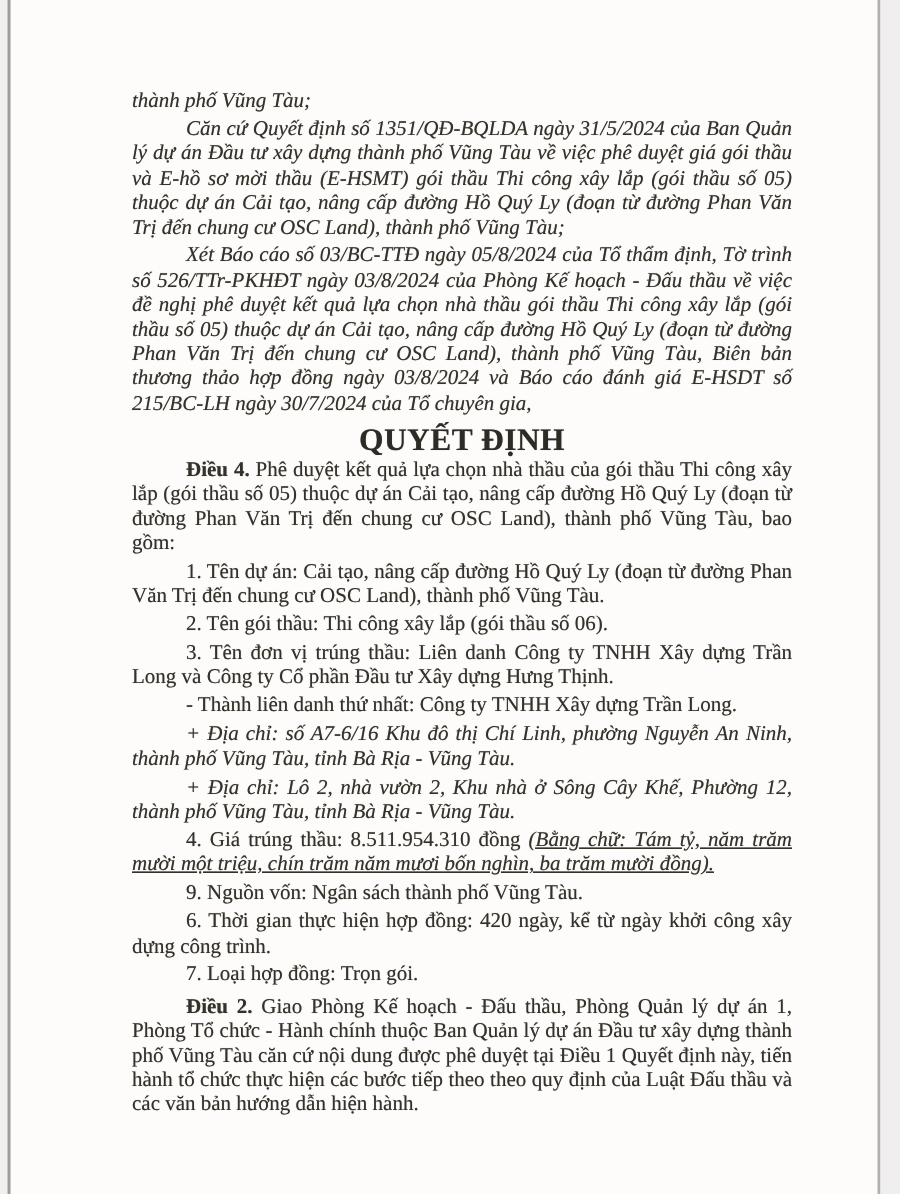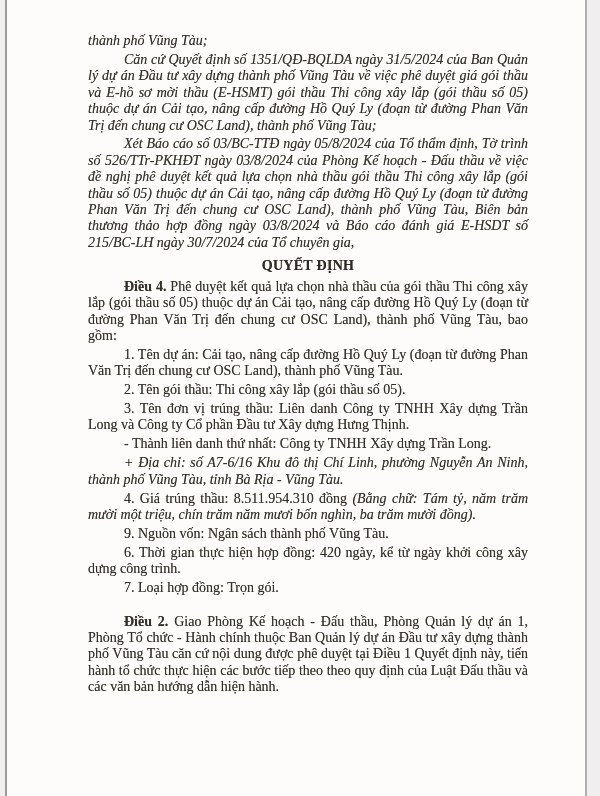--- a/index.html
+++ b/index.html
@@ -41,54 +41,55 @@
   .edge-right-band {
     position: absolute;
     left: 587px; top: 0;
     width: 13px; height: 796px;
     background: #f0eeef;
   }
   
   .doc-content {
     position: absolute;
     left: 88px;
-    top: 33px;
+    top: 60px;
     width: 440px;
     font-size: 14px;
     line-height: 16.4px;
     color: #34302a;
     text-align: justify;
     text-shadow: 0 0 0.5px rgba(52,48,42,0.55);
   }
   .doc-content p {
     margin: 0 0 2.5px 0;
     text-indent: 36px;
   }
   .doc-content p.no-indent {
     text-indent: 0;
   }
   .doc-content p.italic {
     font-style: italic;
   }
   .doc-content p.gap-above {
-    margin-top: 17px;
+    margin-top: 5px;
   }
   .decision-heading {
     margin: 7px 0 4px 0;
     text-align: center;
-    font-size: 14px;
+    font-size: 21px;
     font-weight: bold;
     letter-spacing: 0.3px;
     color: #2e2a25;
   }
   .lead-bold {
     font-weight: bold;
   }
   .note-italic {
     font-style: italic;
+    text-decoration: underline;
   }
 </style>
 </head>
 <body>
 
 <div class="scan-page">
 
   <div class="edge-left-band"></div>
   <div class="edge-left-line"></div>
   <div class="edge-right-line"></div>
@@ -101,29 +102,30 @@
     <p class="italic">Căn cứ Quyết định số 1351/QĐ-BQLDA ngày 31/5/2024 của Ban Quản lý dự án Đầu tư xây dựng thành phố Vũng Tàu về việc phê duyệt giá gói thầu và E-hồ sơ mời thầu (E-HSMT) gói thầu Thi công xây lắp (gói thầu số 05) thuộc dự án Cải tạo, nâng cấp đường Hồ Quý Ly (đoạn từ đường Phan Văn Trị đến chung cư OSC Land), thành phố Vũng Tàu;</p>
 
     <p class="italic">Xét Báo cáo số 03/BC-TTĐ ngày 05/8/2024 của Tổ thẩm định, Tờ trình số 526/TTr-PKHĐT ngày 03/8/2024 của Phòng Kế hoạch - Đấu thầu về việc đề nghị phê duyệt kết quả lựa chọn nhà thầu gói thầu Thi công xây lắp (gói thầu số 05) thuộc dự án Cải tạo, nâng cấp đường Hồ Quý Ly (đoạn từ đường Phan Văn Trị đến chung cư OSC Land), thành phố Vũng Tàu, Biên bản thương thảo hợp đồng ngày 03/8/2024 và Báo cáo đánh giá E-HSDT số 215/BC-LH ngày 30/7/2024 của Tổ chuyên gia,</p>
 
     <div class="decision-heading">QUYẾT ĐỊNH</div>
 
     <p><span class="lead-bold">Điều 4.</span><span> Phê duyệt kết quả lựa chọn nhà thầu của gói thầu Thi công xây lắp (gói thầu số 05) thuộc dự án Cải tạo, nâng cấp đường Hồ Quý Ly (đoạn từ đường Phan Văn Trị đến chung cư OSC Land), thành phố Vũng Tàu, bao gồm:</span></p>
 
     <p>1. Tên dự án: Cải tạo, nâng cấp đường Hồ Quý Ly (đoạn từ đường Phan Văn Trị đến chung cư OSC Land), thành phố Vũng Tàu.</p>
 
-    <p>2. Tên gói thầu: Thi công xây lắp (gói thầu số 05).</p>
+    <p>2. Tên gói thầu: Thi công xây lắp (gói thầu số 06).</p>
 
     <p>3. Tên đơn vị trúng thầu: Liên danh Công ty TNHH Xây dựng Trần Long và Công ty Cổ phần Đầu tư Xây dựng Hưng Thịnh.</p>
 
     <p>- Thành liên danh thứ nhất: Công ty TNHH Xây dựng Trần Long.</p>
 
     <p class="italic">+ Địa chỉ: số A7-6/16 Khu đô thị Chí Linh, phường Nguyễn An Ninh, thành phố Vũng Tàu, tỉnh Bà Rịa - Vũng Tàu.</p>
 
 
+    <p class="italic">+ Địa chỉ: Lô 2, nhà vườn 2, Khu nhà ở Sông Cây Khế, Phường 12, thành phố Vũng Tàu, tỉnh Bà Rịa - Vũng Tàu.</p>
 
     <p><span>4. Giá trúng thầu: 8.511.954.310 đồng </span><span class="note-italic">(Bằng chữ: Tám tỷ, năm trăm mười một triệu, chín trăm năm mươi bốn nghìn, ba trăm mười đồng).</span></p>
 
     <p>9. Nguồn vốn: Ngân sách thành phố Vũng Tàu.</p>
 
     <p>6. Thời gian thực hiện hợp đồng: 420 ngày, kể từ ngày khởi công xây dựng công trình.</p>
 
     <p>7. Loại hợp đồng: Trọn gói.</p>
 
     <p class="gap-above"><span class="lead-bold">Điều 2.</span><span> Giao Phòng Kế hoạch - Đấu thầu, Phòng Quản lý dự án 1, Phòng Tổ chức - Hành chính thuộc Ban Quản lý dự án Đầu tư xây dựng thành phố Vũng Tàu căn cứ nội dung được phê duyệt tại Điều 1 Quyết định này, tiến hành tổ chức thực hiện các bước tiếp theo theo quy định của Luật Đấu thầu và các văn bản hướng dẫn hiện hành.</span></p>

